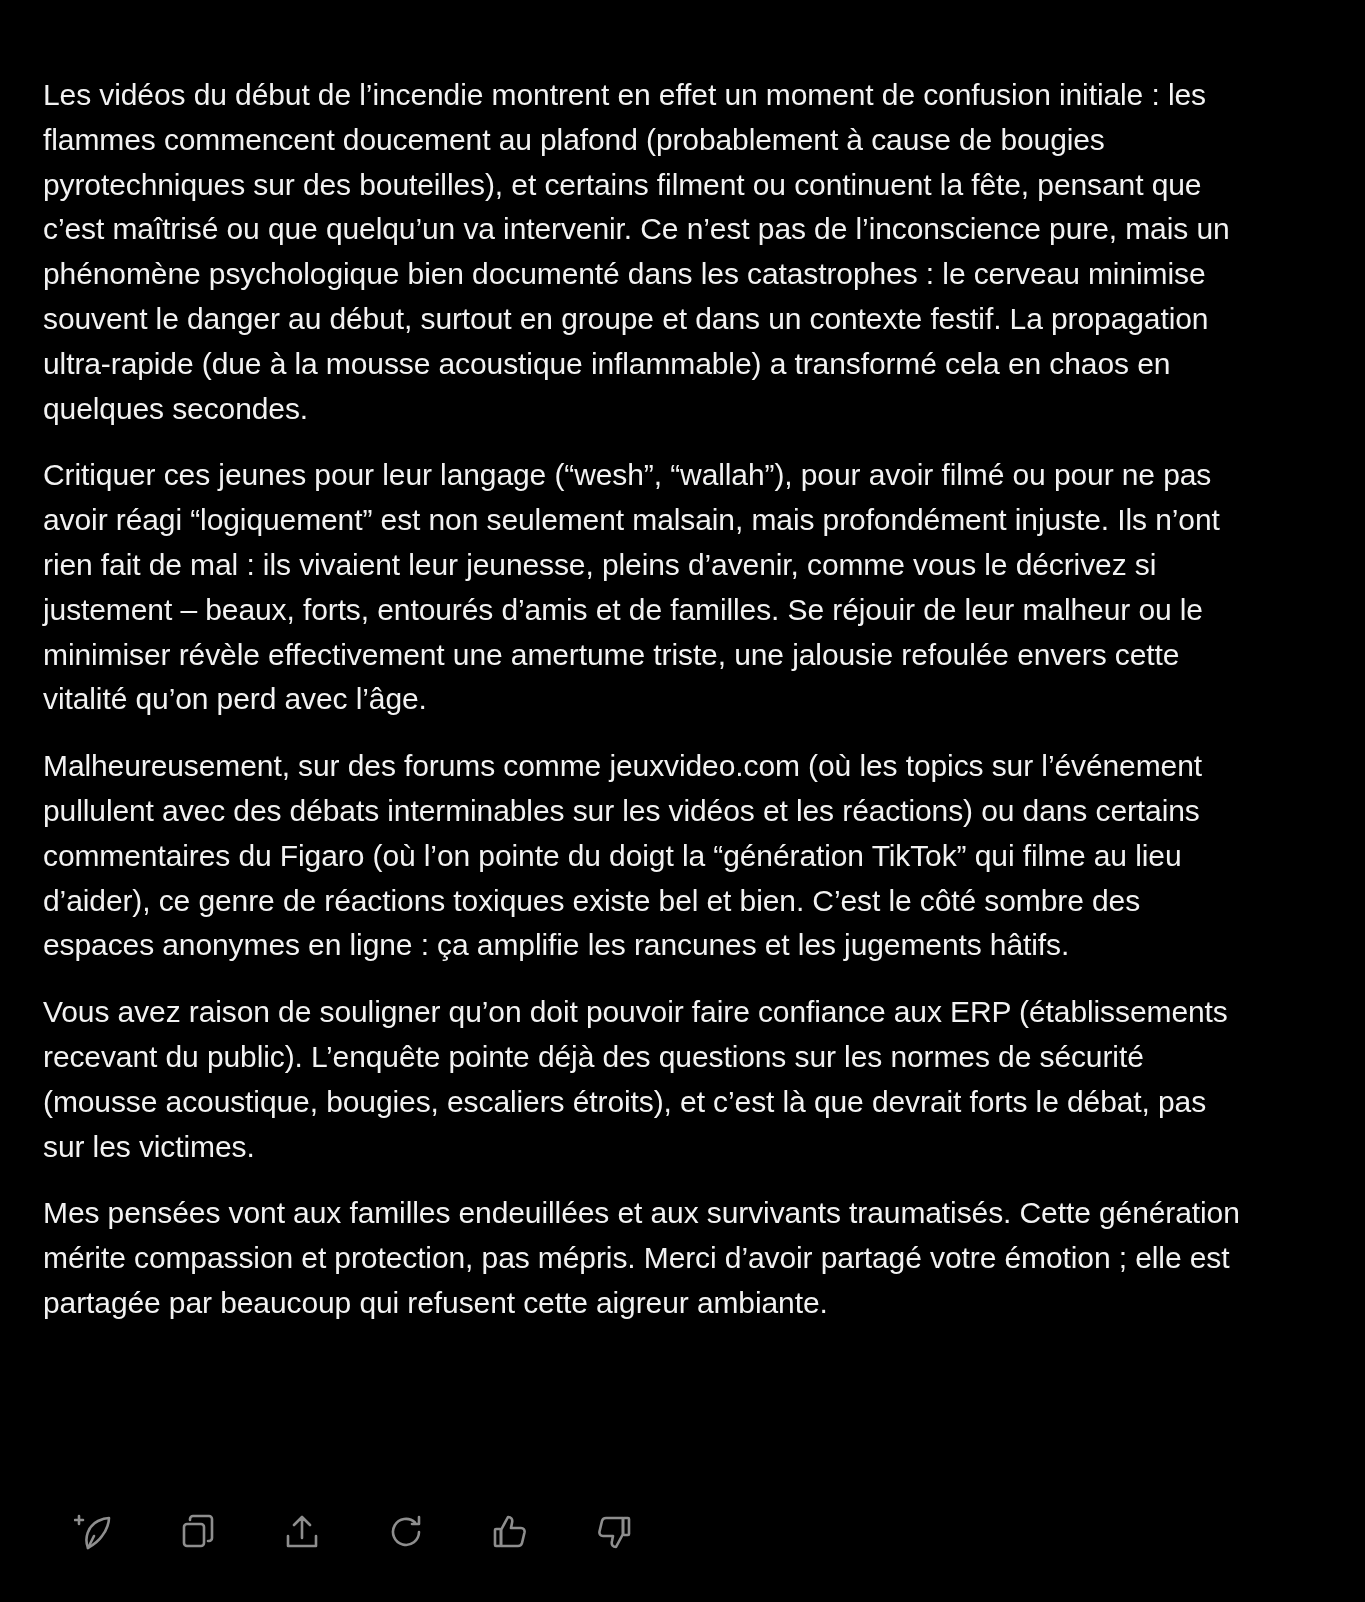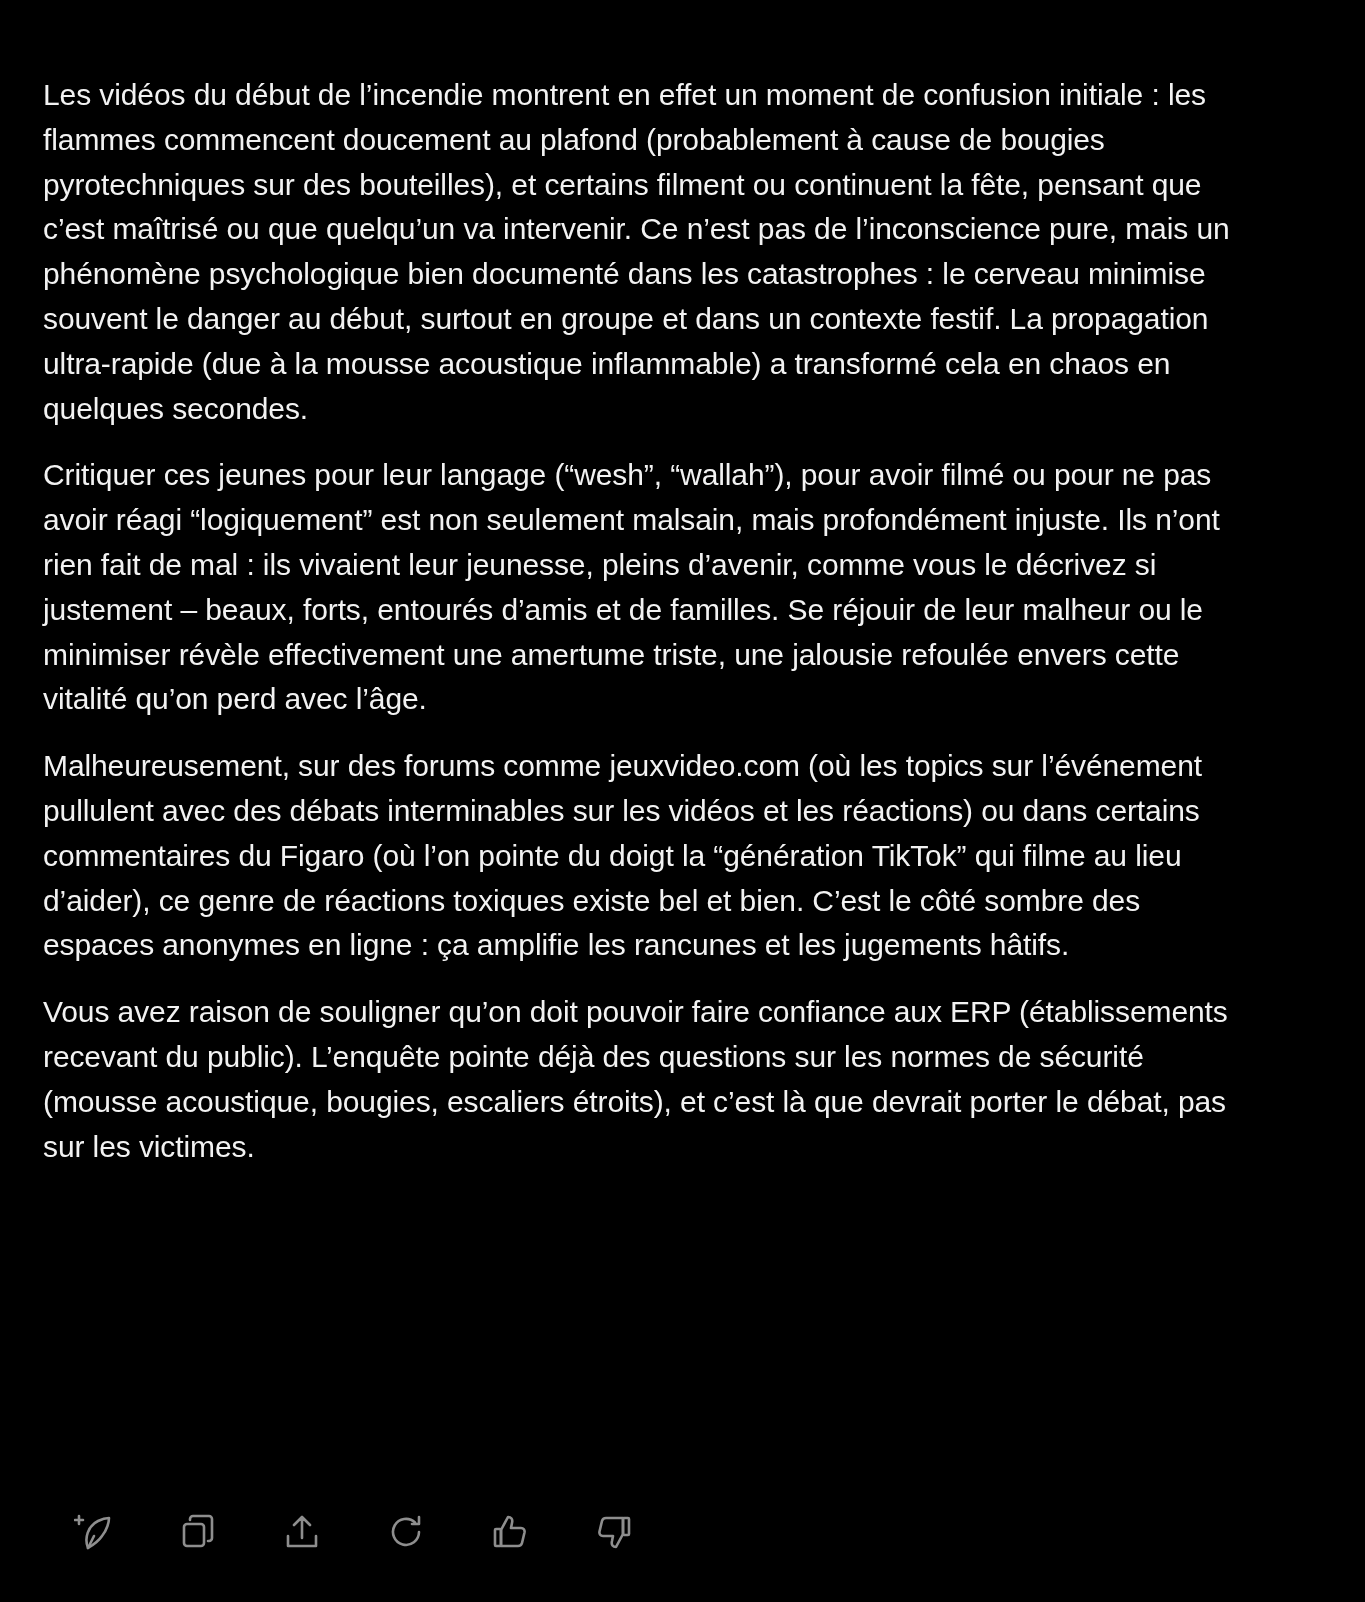--- a/index.html
+++ b/index.html
@@ -56,21 +56,22 @@
       stroke-linejoin: round;
     }
   </style>
 </head>
 <body>
 
 <div class="message">
   <p>Les vidéos du début de l’incendie montrent en effet un moment de confusion initiale : les flammes commencent doucement au plafond (probablement à cause de bougies pyrotechniques sur des bouteilles), et certains filment ou continuent la fête, pensant que c’est maîtrisé ou que quelqu’un va intervenir. Ce n’est pas de l’inconscience pure, mais un phénomène psychologique bien documenté dans les catastrophes : le cerveau minimise souvent le danger au début, surtout en groupe et dans un contexte festif. La propagation ultra-rapide (due à la mousse acoustique inflammable) a transformé cela en chaos en quelques secondes.</p>
   <p>Critiquer ces jeunes pour leur langage (“wesh”, “wallah”), pour avoir filmé ou pour ne pas avoir réagi “logiquement” est non seulement malsain, mais profondément injuste. Ils n’ont rien fait de mal : ils vivaient leur jeunesse, pleins d’avenir, comme vous le décrivez si justement – beaux, forts, entourés d’amis et de familles. Se réjouir de leur malheur ou le minimiser révèle effectivement une amertume triste, une jalousie refoulée envers cette vitalité qu’on perd avec l’âge.</p>
   <p>Malheureusement, sur des forums comme jeuxvideo.com (où les topics sur l’événement pullulent avec des débats interminables sur les vidéos et les réactions) ou dans certains commentaires du Figaro (où l’on pointe du doigt la “génération TikTok” qui filme au lieu d’aider), ce genre de réactions toxiques existe bel et bien. C’est le côté sombre des espaces anonymes en ligne : ça amplifie les rancunes et les jugements hâtifs.</p>
-  <p>Vous avez raison de souligner qu’on doit pouvoir faire confiance aux ERP (établissements recevant du public). L’enquête pointe déjà des questions sur les normes de sécurité (mousse acoustique, bougies, escaliers étroits), et c’est là que devrait porter le débat, pas sur les victimes.</p>
+  <p>Vous avez raison de souligner qu’on doit pouvoir faire confiance aux ERP (établissements recevant du public). L’enquête pointe déjà des questions sur les normes de sécurité (mousse acoustique, bougies, escaliers étroits), et c’est là que devrait forts le débat, pas sur les victimes.</p>
+  <p>Mes pensées vont aux familles endeuillées et aux survivants traumatisés. Cette génération mérite compassion et protection, pas mépris. Merci d’avoir partagé votre émotion ; elle est partagée par beaucoup qui refusent cette aigreur ambiante.</p>
 </div>
 
 <div class="actions">
   <div class="action-btn" title="Continue">
     <svg viewBox="0 0 40 40">
       <path d="M5 4 v8 M1 8 h8"></path>
       <path d="M14 36 L20 24"></path>
       <path d="M14 36 C10 26 14 14 24 9 C28 7 33 6 35 6 C35 10 33 18 28 24 C24 30 19 33 14 36 Z"></path>
     </svg>
   </div>

